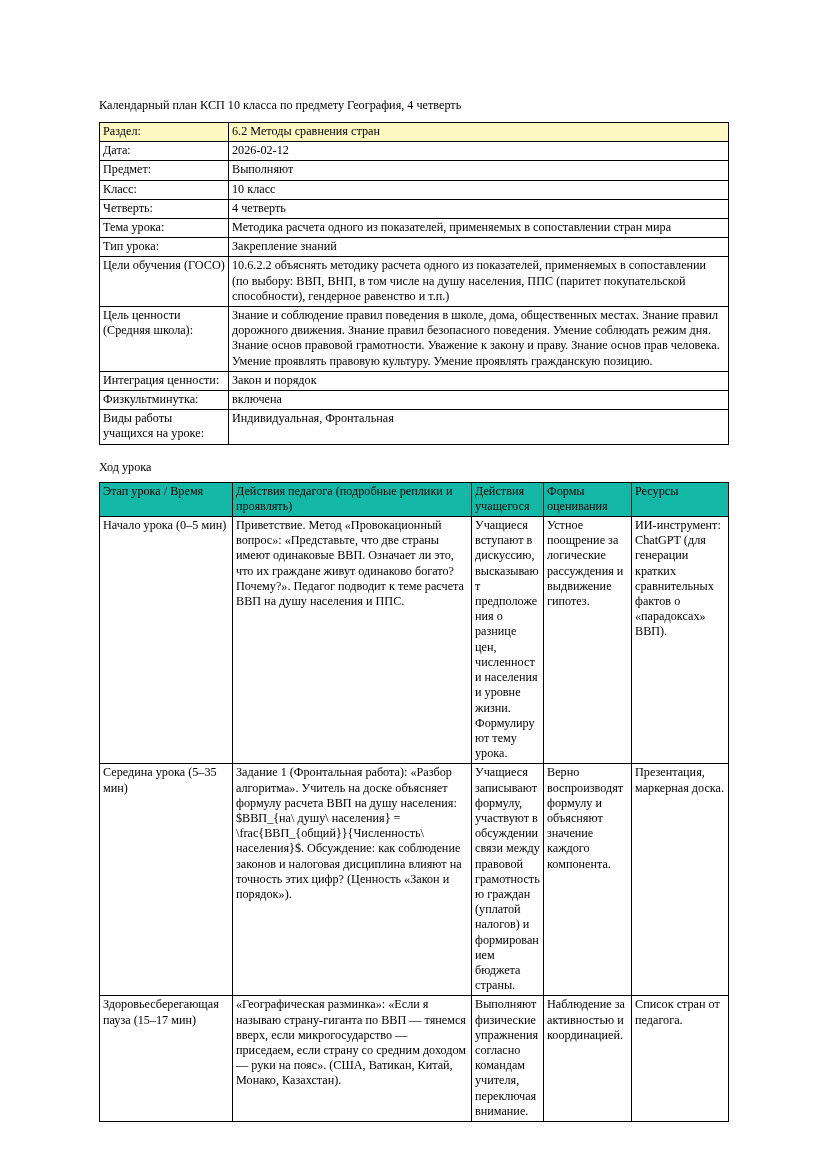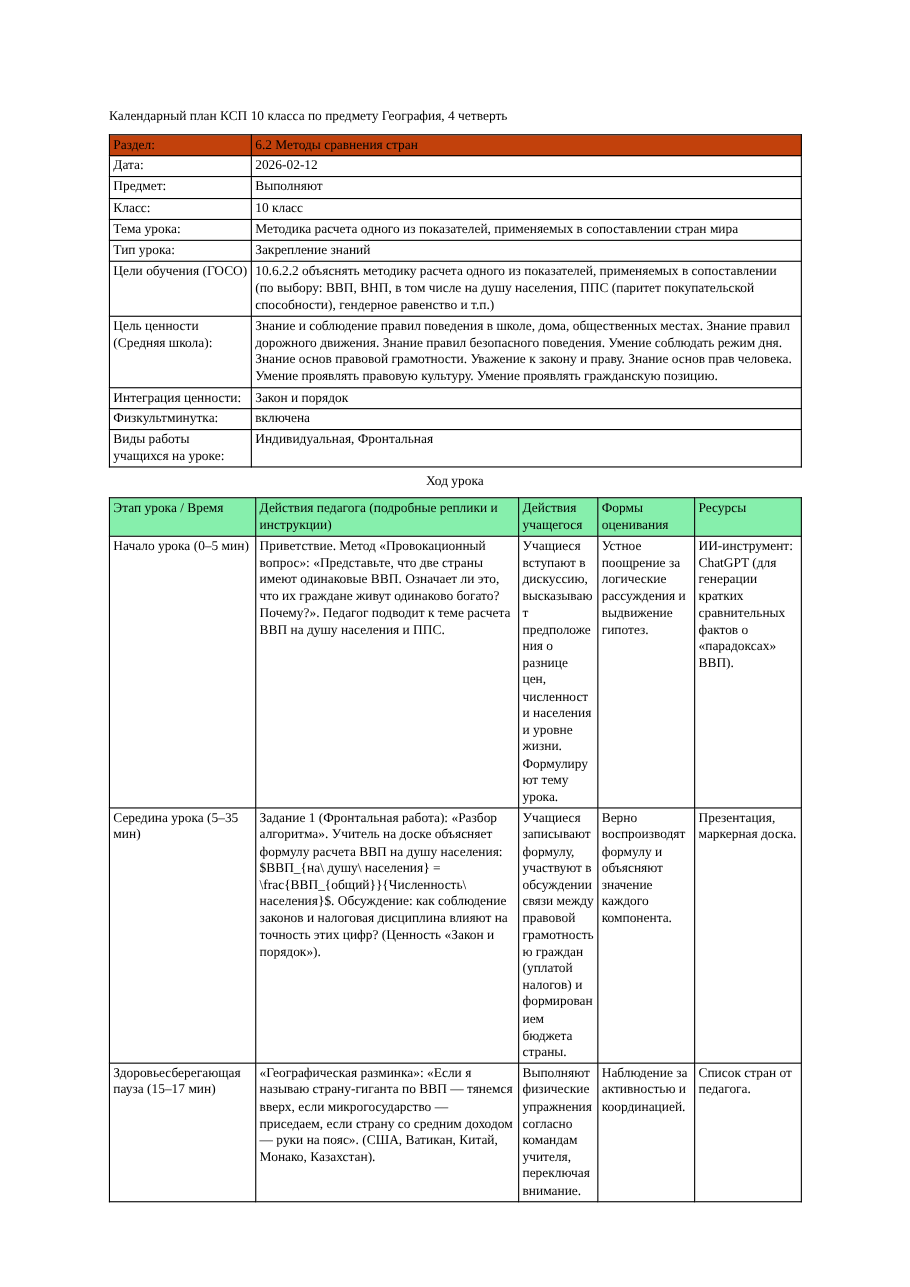--- a/index.html
+++ b/index.html
@@ -46,36 +46,35 @@
     vertical-align: top;
     padding: 1px 3px 2px 3px;
     text-align: left;
     font-weight: normal;
     word-wrap: break-word;
     overflow-wrap: break-word;
   }
   
   .info-table col.c1 { width: 129px; }
   .info-table col.c2 { width: 500px; }
-  .info-table tr.shaded td { background: #c2410c; }
+  .info-table tr.shaded td { background: #fef9c3; }
 
   .section-label {
     font-size: 12.2px;
     line-height: 16px;
-    margin: 4px 0 7px 0;
-    text-align: center;
+    margin: 14px 0 7px 0;
   }
 
   
   .flow-table col.f1 { width: 133px; }
   .flow-table col.f2 { width: 239px; }
   .flow-table col.f3 { width: 72px; }
   .flow-table col.f4 { width: 88px; }
   .flow-table col.f5 { width: 97px; }
-  .flow-table thead td { background: #86efac; }
+  .flow-table thead td { background: #14b8a6; }
   .flow-table td { hyphens: none; }
 </style>
 </head>
 <body>
 
 <div class="page">
   <div class="content">
 
     <p class="doc-title">Календарный план КСП 10 класса по предмету География, 4 четверть</p>
 
@@ -93,20 +92,24 @@
             <td>Дата:</td>
             <td>2026-02-12</td>
           </tr>
           <tr>
             <td>Предмет:</td>
             <td>Выполняют</td>
           </tr>
           <tr>
             <td>Класс:</td>
             <td>10 класс</td>
+          </tr>
+          <tr>
+            <td>Четверть:</td>
+            <td>4 четверть</td>
           </tr>
           <tr>
             <td>Тема урока:</td>
             <td>Методика расчета одного из показателей, применяемых в сопоставлении стран мира</td>
           </tr>
           <tr>
             <td>Тип урока:</td>
             <td>Закрепление знаний</td>
           </tr>
           <tr>
@@ -138,21 +141,21 @@
       <colgroup>
           <col class="f1">
           <col class="f2">
           <col class="f3">
           <col class="f4">
           <col class="f5">
         </colgroup>
       <thead>
         <tr>
             <td>Этап урока / Время</td>
-            <td>Действия педагога (подробные реплики и инструкции)</td>
+            <td>Действия педагога (подробные реплики и проявлять)</td>
             <td>Действия учащегося</td>
             <td>Формы оценивания</td>
             <td>Ресурсы</td>
           </tr>
       </thead>
       <tbody>
           <tr>
             <td>Начало урока (0–5 мин)</td>
             <td>Приветствие. Метод «Провокационный вопрос»: «Представьте, что две страны имеют одинаковые ВВП. Означает ли это, что их граждане живут одинаково богато? Почему?». Педагог подводит к теме расчета ВВП на душу населения и ППС.</td>
             <td>Учащиеся вступают в дискуссию, высказывают предположения о разнице цен, численности населения и уровне жизни. Формулируют тему урока.</td>

